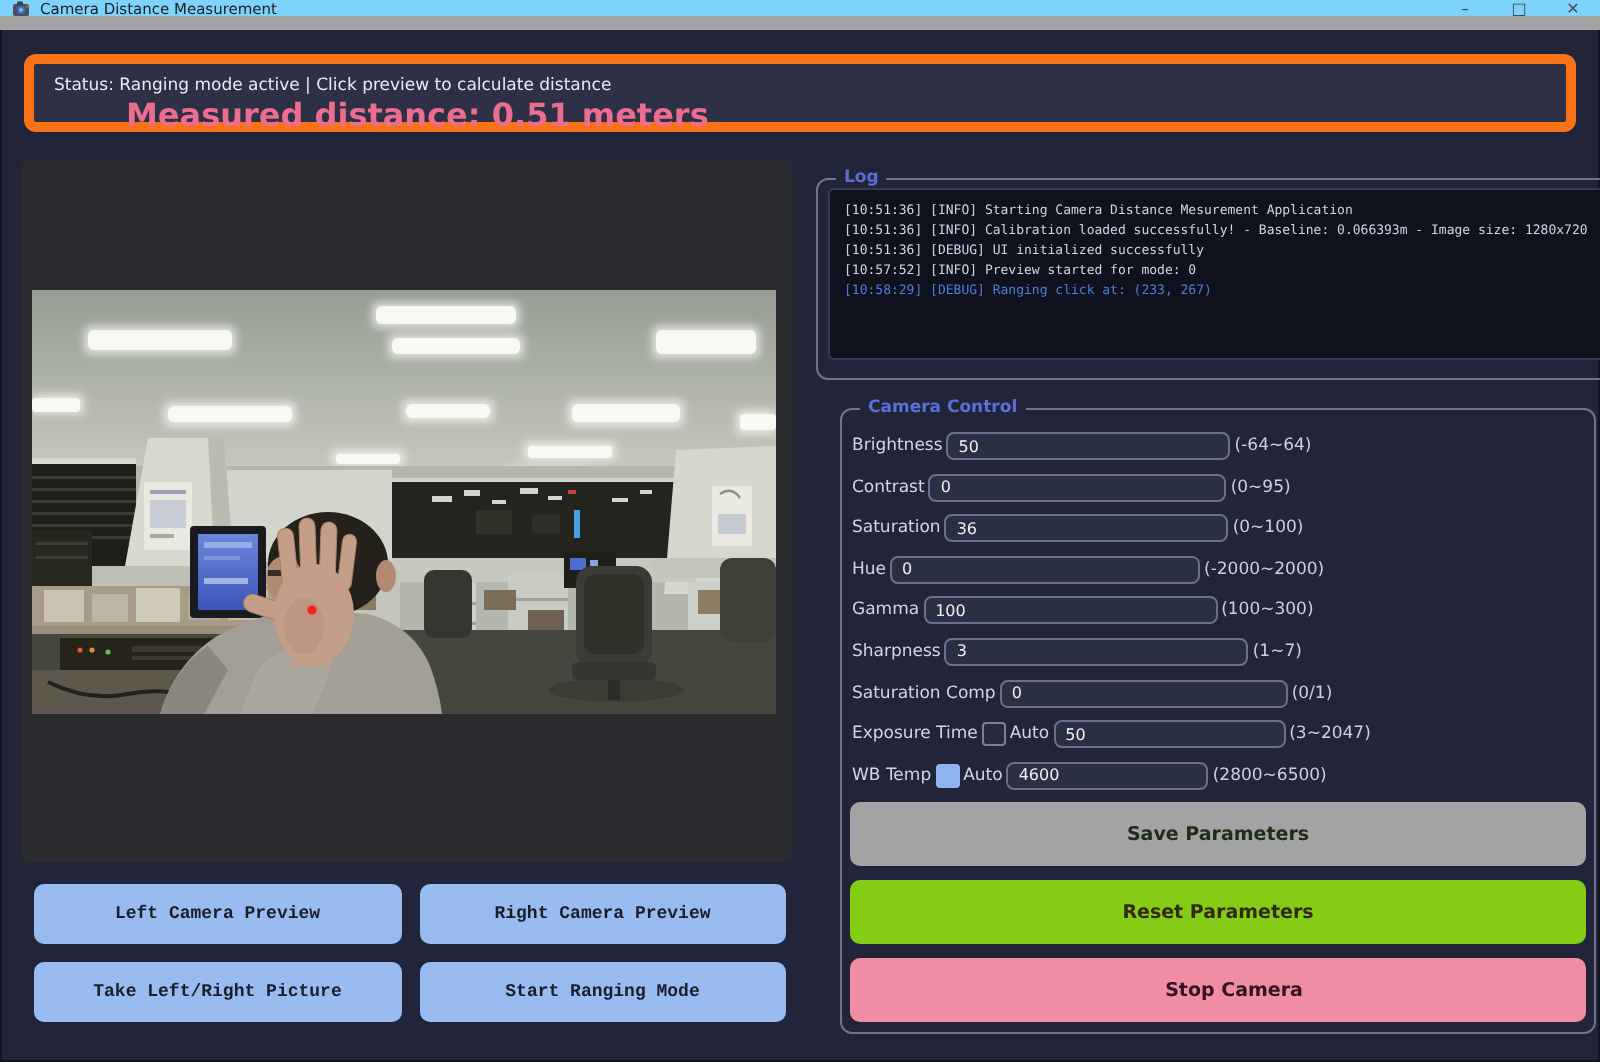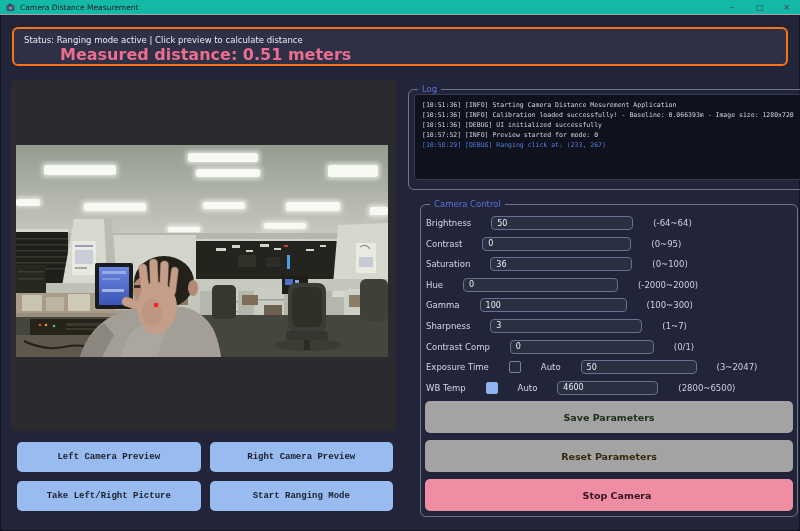--- a/index.html
+++ b/index.html
@@ -5,36 +5,36 @@
   * { margin:0; padding:0; box-sizing:border-box; }
   html,body { width:800px; height:531px; }
   body {
     position:relative; overflow:hidden;
     background:#22253a;
     font-family:"DejaVu Sans","Liberation Sans",sans-serif;
   }
   
   .titlebar {
     position:absolute; left:0; top:0; width:800px; height:15px;
-    background:#14b8a6; border-bottom:1px solid #a3a3a3;
+    background:#7dd3fc; border-bottom:7px solid #a3a3a3;
     display:flex; align-items:center; z-index:10;
   }
   .tb-icon { width:9px; height:9px; margin-left:6px; flex:0 0 auto; }
   .tb-title { font-size:7.5px; color:#1d1d1d; margin-left:5px; flex:1; white-space:nowrap; }
   .tb-controls { display:flex; align-items:stretch; height:15px; }
   .tb-btn { width:27px; text-align:center; font-size:8px; color:#474747; line-height:15px; cursor:default; }
   
   .app-frame {
     position:absolute; left:0; top:15px; width:800px; height:516px;
     background:#22253a; border:1px solid #12141e; border-top:none;
   }
   
   .status-box {
     position:absolute; left:12px; top:27px; width:776px; height:39px;
-    background:#2e3145; border:2px solid #f97316; border-radius:6px;
+    background:#2e3145; border:5px solid #f97316; border-radius:6px;
     padding:5px 10px; z-index:2;
   }
   .status-line1 { font-size:8.5px; color:#e9ebf2; line-height:13px; white-space:nowrap; }
   .status-line2 { font-size:16px; font-weight:bold; color:#ec6d8f; line-height:15px; white-space:nowrap;padding-left:36px; }
   
   .video-panel {
     position:absolute; left:11px; top:80px; width:385px; height:351px;
     background:#2a2a2f; border-radius:3px; z-index:2;
   }
   .video {
@@ -47,51 +47,51 @@
   }
   .btn-blue {
     height:30px; background:#98bbf0; border:none; border-radius:5px;
     font-family:Liberation Mono, monospace; font-size:9px; font-weight:bold; color:#1b1e29; cursor:pointer;
   }
   
   fieldset {
     position:absolute; border:1px solid #70758c; border-radius:6px;
     margin:0; padding:0; z-index:2; background:transparent;
   }
-  legend { margin-left:9px; padding:0 4px; font-size:8.5px; font-weight:normal; color:#5b6fd6; }
+  legend { margin-left:9px; padding:0 4px; font-size:8.5px; font-weight:bold; color:#5b6fd6; }
   .fs-log { left:408px; top:84px; width:380px; height:106px; }
   .log-box {
     margin:0 5px; height:86px; background:#0f121c;
     border:1px solid #343a52; border-radius:3px; padding:5px 7px; overflow:hidden;
   }
   .log-line {
     font-family:"DejaVu Sans Mono","Liberation Mono",monospace;
     font-size:6.5px; line-height:10px; color:#ced4e4; white-space:nowrap;
   }
   .log-line.debug { color:#4d7ed8; }
   .fs-cc { left:420px; top:199px; width:378px; height:318px; }
   .rows { margin:7px 8px 0 5px; }
-  .ctl-row { display:flex; align-items:center; height:14px; margin-bottom:6.6px; gap:20px; }
+  .ctl-row { display:flex; align-items:center; height:14px; margin-bottom:6.6px; gap:2px; }
   .ctl-label { font-size:8.5px; color:#d3d7e3; white-space:nowrap; }
   .ctl-input {
     height:14px; background:#2b2f42; border:1px solid #6a7090; border-radius:4px;
     color:#eef0f6; font-family:inherit; font-size:8px; padding:0 5px; flex:0 0 auto;
   }
   .w-a{width:142px} .w-b{width:149px} .w-c{width:142px} .w-d{width:155px}
   .w-e{width:147px} .w-f{width:152px} .w-g{width:144px} .w-h{width:116px} .w-i{width:101px}
   .ctl-range { font-size:8.5px; color:#ccd0dc; white-space:nowrap; }
   .cb { width:12px; height:12px; border:1px solid #7a8098; border-radius:2px; background:#262a3c; flex:0 0 auto; cursor:pointer; }
   .cb.checked { background:#8fb3f0; border-color:#8fb3f0; }
   .param-btns { margin:0 4px; }
   .param-btn {
     display:block; width:100%; height:32px; border:none; border-radius:5px;
     font-family:inherit; font-size:9.5px; font-weight:bold; margin-bottom:7px; cursor:pointer;
   }
   .btn-save  { background:#a3a3a3; color:#1e2d16; }
-  .btn-reset { background:#a3a3a3; color:#33290f; }
+  .btn-reset { background:#84cc16; color:#33290f; }
   .btn-stop  { background:#ef8da3; color:#331420;padding-left:16px; }
 </style>
 </head>
 <body>
 
 <div class="titlebar">
   <svg class="tb-icon" viewBox="0 0 9 9">
     <rect x="0.5" y="2" width="8" height="6" rx="1" fill="#4a4f5e"></rect>
     <rect x="2.5" y="0.8" width="3" height="2" rx="0.5" fill="#3a3f4c"></rect>
     <circle cx="4.5" cy="5" r="2" fill="#3b6fd8"></circle>
@@ -358,21 +358,21 @@
       <span class="ctl-range">(100~300)</span>
     </div>
 
     <div class="ctl-row">
       <span class="ctl-label">Sharpness</span>
       <input class="ctl-input w-f" value="3" style="">
       <span class="ctl-range">(1~7)</span>
     </div>
 
     <div class="ctl-row">
-      <span class="ctl-label">Contrast Comp</span>
+      <span class="ctl-label">Saturation Comp</span>
       <input class="ctl-input w-g" value="0" style="">
       <span class="ctl-range">(0/1)</span>
     </div>
 
     <div class="ctl-row">
       <span class="ctl-label">Exposure Time</span>
       <span class="cb"></span>
       <span class="ctl-label">Auto</span>
       <input class="ctl-input w-h" value="50" style="">
       <span class="ctl-range">(3~2047)</span>

